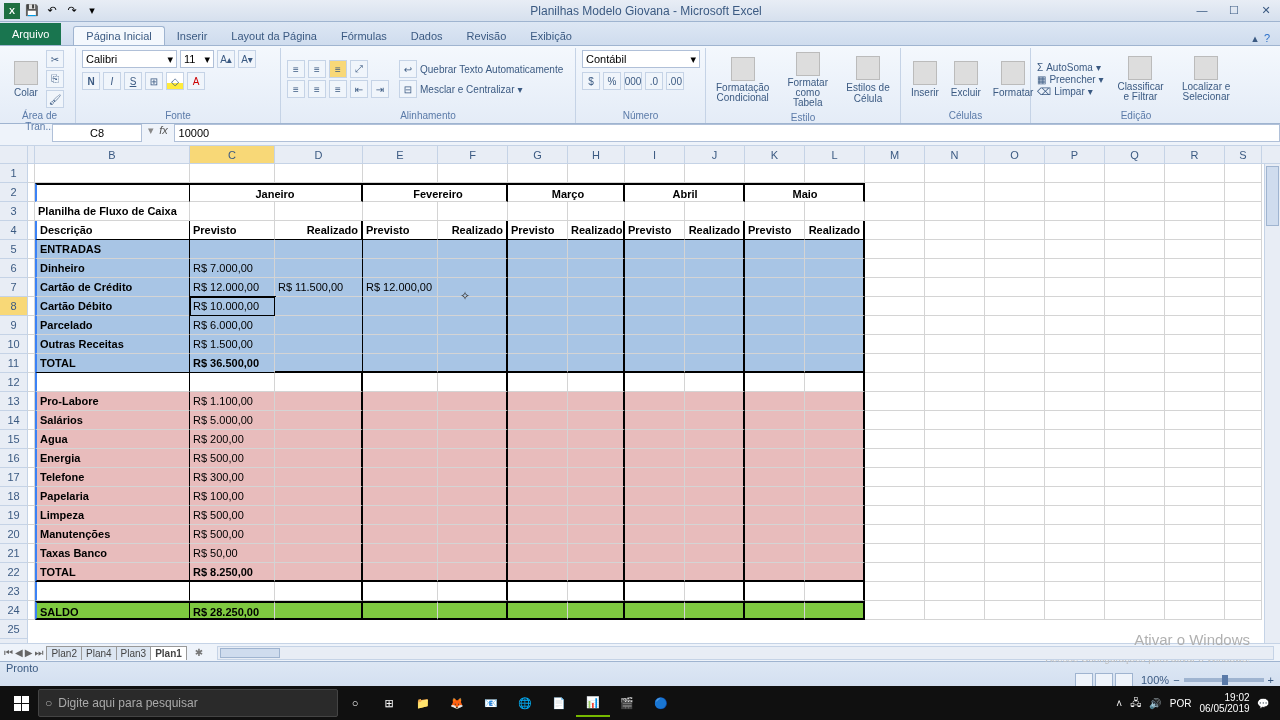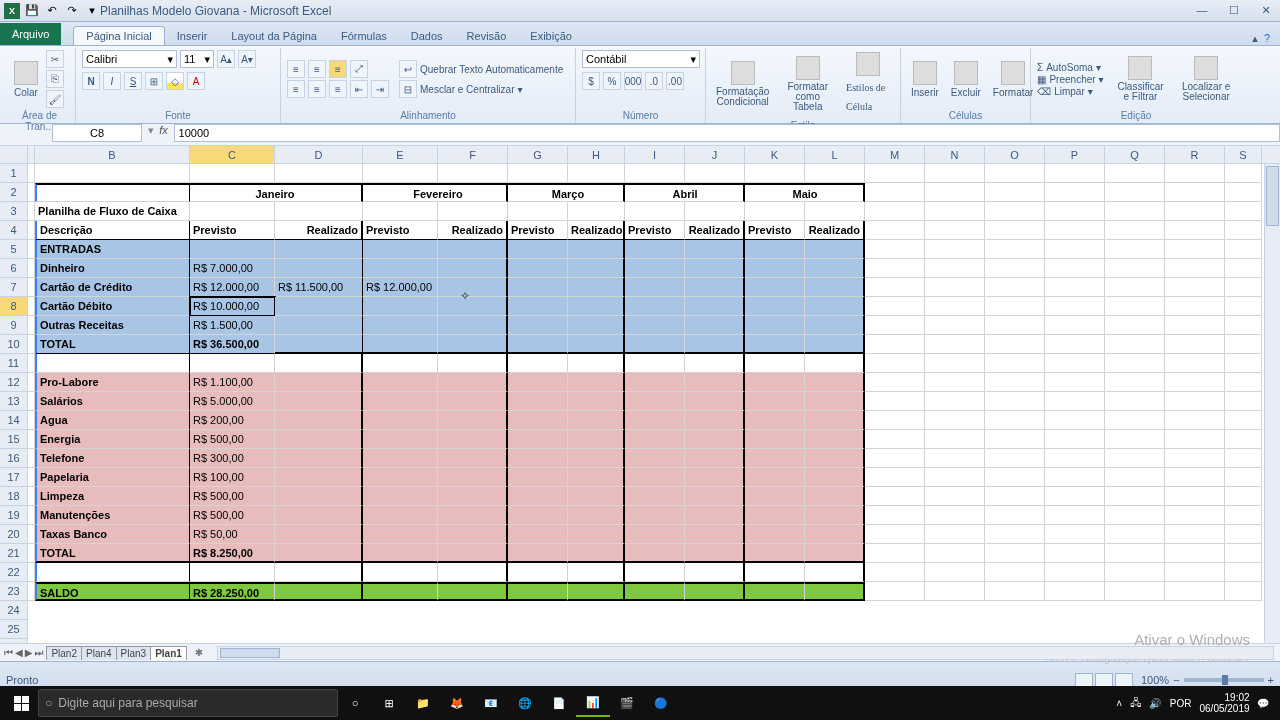--- a/index.html
+++ b/index.html
@@ -2,21 +2,21 @@
 <html><head>
 <meta charset="utf-8">
 <style>
 * { box-sizing: border-box; margin: 0; padding: 0; font-family: "Segoe UI", Tahoma, sans-serif; }
 body { background: #fff; width: 1280px; height: 720px; overflow: hidden; font-size: 11px; position: relative; }
 
 
 .titlebar { height: 22px; background: linear-gradient(#e8edf5,#d6e0ee); display: flex; align-items: center; padding: 0 4px; border-bottom: 1px solid #9fb4d0; }
 .titlebar .qat { display: flex; gap: 4px; align-items: center; }
 .titlebar .qat span { width: 16px; height: 16px; display: inline-flex; align-items: center; justify-content: center; }
-.titlebar .title { flex: 1; text-align: left; color: #3b5a82; font-size: 12px; }
+.titlebar .title { flex: 1; text-align: center; color: #3b5a82; font-size: 12px; }
 .titlebar .winbtns { display: flex; gap: 12px; color: #3b5a82; }
 .titlebar .winbtns span { width: 20px; text-align: center; cursor: default; }
 
 
 .ribbon-tabs { height: 24px; background: linear-gradient(#dde7f4,#cfdcee); display: flex; align-items: flex-end; border-bottom: 1px solid #9fb4d0; padding-left: 0; }
 .file-tab { background: #19754f; color: #fff; height: 22px; padding: 0 12px; display: flex; align-items: center; font-size: 11px; margin-right: 12px; }
 .rtab { padding: 3px 12px; font-size: 11px; color: #3b5a82; cursor: default; }
 .rtab.active { background: #f4f8fd; border: 1px solid #9fb4d0; border-bottom: none; border-radius: 3px 3px 0 0; }
 .ribbon-help { margin-left: auto; display: flex; gap: 6px; padding-right: 10px; color: #3b5a82; }
 
@@ -68,21 +68,21 @@
 
 
 .sheettabs { height: 18px; background: #eef3fa; border-top: 1px solid #c5d3e6; display: flex; align-items: center; font-size: 10px; }
 .stnav { display: flex; gap: 2px; padding: 0 4px; color: #666; }
 .stab { padding: 1px 4px; border: 1px solid #999; border-bottom: none; background: #dce6f2; margin-left: -1px; color: #444;}
 .stab.active { background: #fff; font-weight: bold; }
 .hscroll { flex: 1; margin: 0 6px; height: 14px; background: #e8edf5; border: 1px solid #c5d3e6; position: relative;}
 .hscroll .thumb{position:absolute;left:2px;top:1px;width:60px;height:10px;background:#cfdcee;border:1px solid #9fb4d0;}
 
 
-.statusbar { height: 36px; background: linear-gradient(#dde7f4,#cfdcee); border-top: 1px solid #9fb4d0; display: flex; align-items: center; padding: 0 6px; font-size: 11px; color: #3b5a82; justify-content: space-between; }
+.statusbar { height: 36px; background: linear-gradient(#dde7f4,#cfdcee); border-top: 1px solid #9fb4d0; display: flex; padding: 0 6px; font-size: 11px; color: #3b5a82; justify-content: space-between; }
 .statusbar .views { display: flex; gap: 2px; align-items: center; }
 .statusbar .views span { width: 18px; height: 14px; border: 1px solid #9fb4d0; background: #eef3fa; }
 .zoom { display: flex; align-items: center; gap: 4px; }
 .slider { width: 80px; height: 4px; background: #9fb4d0; position: relative; }
 .slider .knob { position: absolute; left: 38px; top: -3px; width: 6px; height: 10px; background: #5a7aa8; }
 
 
 .taskbar { position: absolute; bottom: 0; left: 0; right: 0; height: 34px; background: #101010; display: flex; align-items: center; padding: 0 4px; color: #fff; }
 .taskbar .start { width: 34px; height: 28px; display: flex; align-items: center; justify-content: center; }
 .taskbar .search { flex: 0 0 300px; height: 28px; background: #2a2a2a; border: 1px solid #444; border-radius: 2px; display: flex; align-items: center; padding: 0 6px; color: #aaa; gap: 6px; font-size: 12px; }
@@ -225,21 +225,21 @@
       <div class="bigbtn">
           <div class="ico"></div>
           <span style="max-width:60px;white-space:normal;text-align:center;line-height:10px;">Formatação Condicional</span>
         </div>
       <div class="bigbtn">
           <div class="ico"></div>
           <span style="max-width:60px;white-space:normal;text-align:center;line-height:10px;">Formatar como Tabela</span>
         </div>
       <div class="bigbtn">
           <div class="ico"></div>
-          <span style="max-width:50px;white-space:normal;line-height:19px;font-family:Liberation Serif, serif;">Estilos de Célula</span>
+          <span style="max-width:50px;white-space:normal;text-align:center;line-height:11px;">Estilos de Célula</span>
         </div>
     </div>
     <div class="glabel">Estilo</div>
   </div>
   <div class="rgroup" style="width:130px;">
     <div class="gcontent">
       <div class="bigbtn">
           <div class="ico"></div>
           <span>Inserir</span>
         </div>
@@ -519,20 +519,41 @@
             <div class="cell cM"></div>
             <div class="cell cN"></div>
             <div class="cell cO"></div>
             <div class="cell cP"></div>
             <div class="cell cQ"></div>
             <div class="cell cR"></div>
             <div class="cell cS"></div>
           </div>
           <div class="cellrow">
             <div class="cell cA"></div>
+            <div class="cell cB blue thick-l thin-r bold">Parcelado</div>
+            <div class="cell cC blue">R$    6.000,00</div>
+            <div class="cell cD blue thick-r thin-r"></div>
+            <div class="cell cE blue"></div>
+            <div class="cell cF blue thick-r"></div>
+            <div class="cell cG blue"></div>
+            <div class="cell cH blue thick-r"></div>
+            <div class="cell cI blue"></div>
+            <div class="cell cJ blue thick-r"></div>
+            <div class="cell cK blue"></div>
+            <div class="cell cL blue thick-r"></div>
+            <div class="cell cM"></div>
+            <div class="cell cN"></div>
+            <div class="cell cO"></div>
+            <div class="cell cP"></div>
+            <div class="cell cQ"></div>
+            <div class="cell cR"></div>
+            <div class="cell cS"></div>
+          </div>
+          <div class="cellrow">
+            <div class="cell cA"></div>
             <div class="cell cB blue thick-l thin-r bold">Outras Receitas</div>
             <div class="cell cC blue">R$    1.500,00</div>
             <div class="cell cD blue thick-r thin-r"></div>
             <div class="cell cE blue"></div>
             <div class="cell cF blue thick-r"></div>
             <div class="cell cG blue"></div>
             <div class="cell cH blue thick-r"></div>
             <div class="cell cI blue"></div>
             <div class="cell cJ blue thick-r"></div>
             <div class="cell cK blue"></div>

